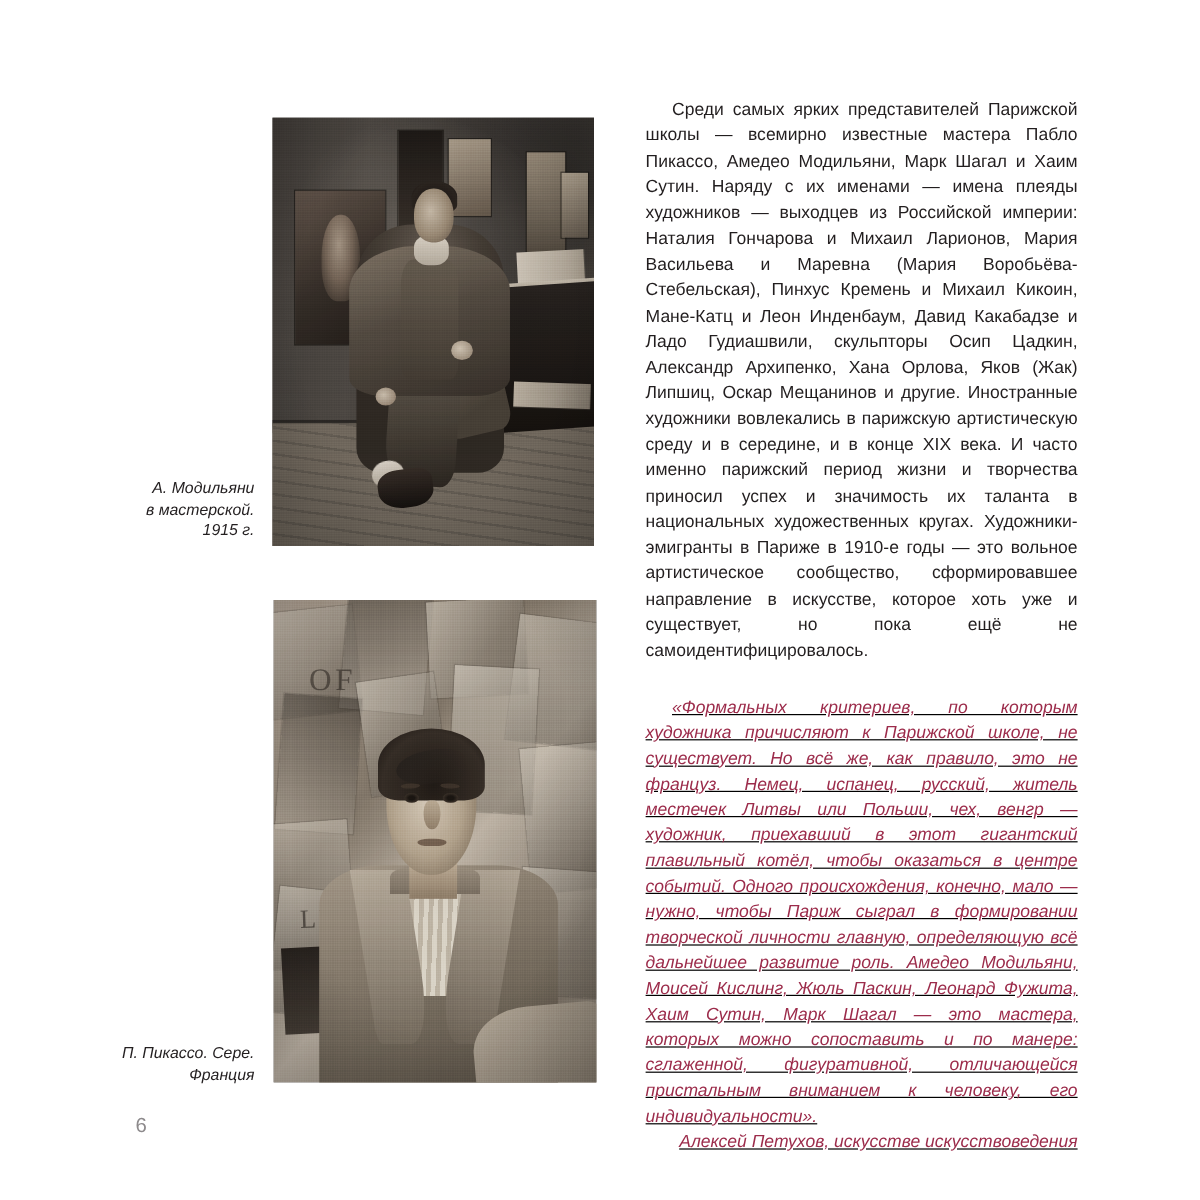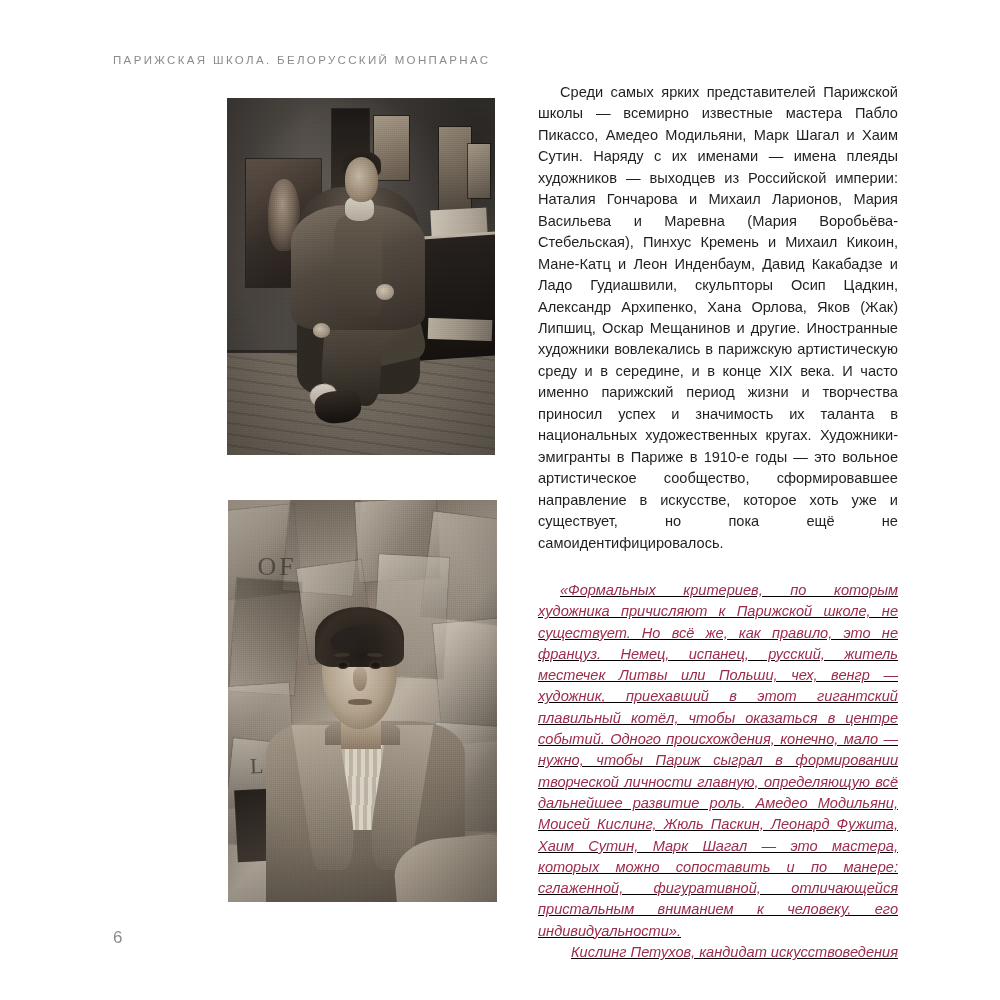--- a/index.html
+++ b/index.html
@@ -412,21 +412,20 @@
   .p-vig {
     position: absolute; inset: 0;
     background: radial-gradient(ellipse 80% 80% at 50% 42%, rgba(0,0,0,0) 58%, rgba(0,0,0,.22) 100%);
   }
 </style>
 </head>
 <body>
 
 <div class="page">
 
-  <div class="running-head">ПАРИЖСКАЯ ШКОЛА. БЕЛОРУССКИЙ МОНПАРНАС</div>
 
   <div class="figure figure-modigliani">
     <div class="photo">
       <div class="ph-bg">
         <div class="m-wall"></div>
         <div class="m-wall-shade"></div>
         <div class="m-baseboard"></div>
         <div class="m-floor"></div>
 
         <div class="m-canvas m-c1"></div>
@@ -453,20 +452,23 @@
         <div class="m-shoe-light"></div>
         <div class="m-shoe"></div>
 
         <div class="m-tone"></div>
         <div class="m-grain"></div>
         <div class="m-vig"></div>
       </div>
     </div>
   </div>
 
+  <div class="caption caption-modigliani">А. Модильяни
+в мастерской.
+1915 г.</div>
 
   <div class="figure figure-picasso">
     <div class="photo">
       <div class="ph-bg">
         <div class="p-bg"></div>
 
         <div class="p-facet pf1"></div>
         <div class="p-facet pf2"></div>
         <div class="p-facet pf3"></div>
         <div class="p-facet pf4"></div>
@@ -498,25 +500,27 @@
         <div class="p-mouth"></div>
         <div class="p-arm"></div>
 
         <div class="p-tone"></div>
         <div class="p-grain"></div>
         <div class="p-vig"></div>
       </div>
     </div>
   </div>
 
+  <div class="caption caption-picasso">П. Пикассо. Сере.
+Франция</div>
 
   <div class="text-column">
     <p class="body-par">Среди самых ярких представителей Парижской школы — всемирно известные мастера Пабло Пикассо, Амедео Модильяни, Марк Шагал и Хаим Сутин. Наряду с их именами — имена плеяды художников — выходцев из Российской империи: Наталия Гончарова и Михаил Ларионов, Мария Васильева и Маревна (Мария Воробьёва-Стебельская), Пинхус Кремень и Михаил Кикоин, Мане-Катц и Леон Инденбаум, Давид Какабадзе и Ладо Гудиашвили, скульпторы Осип Цадкин, Александр Архипенко, Хана Орлова, Яков (Жак) Липшиц, Оскар Мещанинов и другие. Иностранные художники вовлекались в парижскую артистическую среду и в середине, и в конце XIX века. И часто именно парижский период жизни и творчества приносил успех и значимость их таланта в национальных художественных кругах. Художники-эмигранты в Париже в 1910-е годы — это вольное артистическое сообщество, сформировавшее направление в искусстве, которое хоть уже и существует, но пока ещё не самоидентифицировалось.</p>
 
     <div class="quote-block">
       <p class="quote-par">«Формальных критериев, по которым художника причисляют к Парижской школе, не существует. Но всё же, как правило, это не француз. Немец, испанец, русский, житель местечек Литвы или Польши, чех, венгр — художник, приехавший в этот гигантский плавильный котёл, чтобы оказаться в центре событий. Одного происхождения, конечно, мало — нужно, чтобы Париж сыграл в формировании творческой личности главную, определяющую всё дальнейшее развитие роль. Амедео Модильяни, Моисей Кислинг, Жюль Паскин, Леонард Фужита, Хаим Сутин, Марк Шагал — это мастера, которых можно сопоставить и по манере: сглаженной, фигуративной, отличающейся пристальным вниманием к человеку, его индивидуальности».</p>
-      <p class="quote-attrib">Кислинг Петухов, кандидат искусствоведения</p>
+      <p class="quote-attrib">Алексей Петухов, искусстве искусствоведения</p>
     </div>
   </div>
 
   <div class="folio">6</div>
 
 </div>
 
 </body></html>

